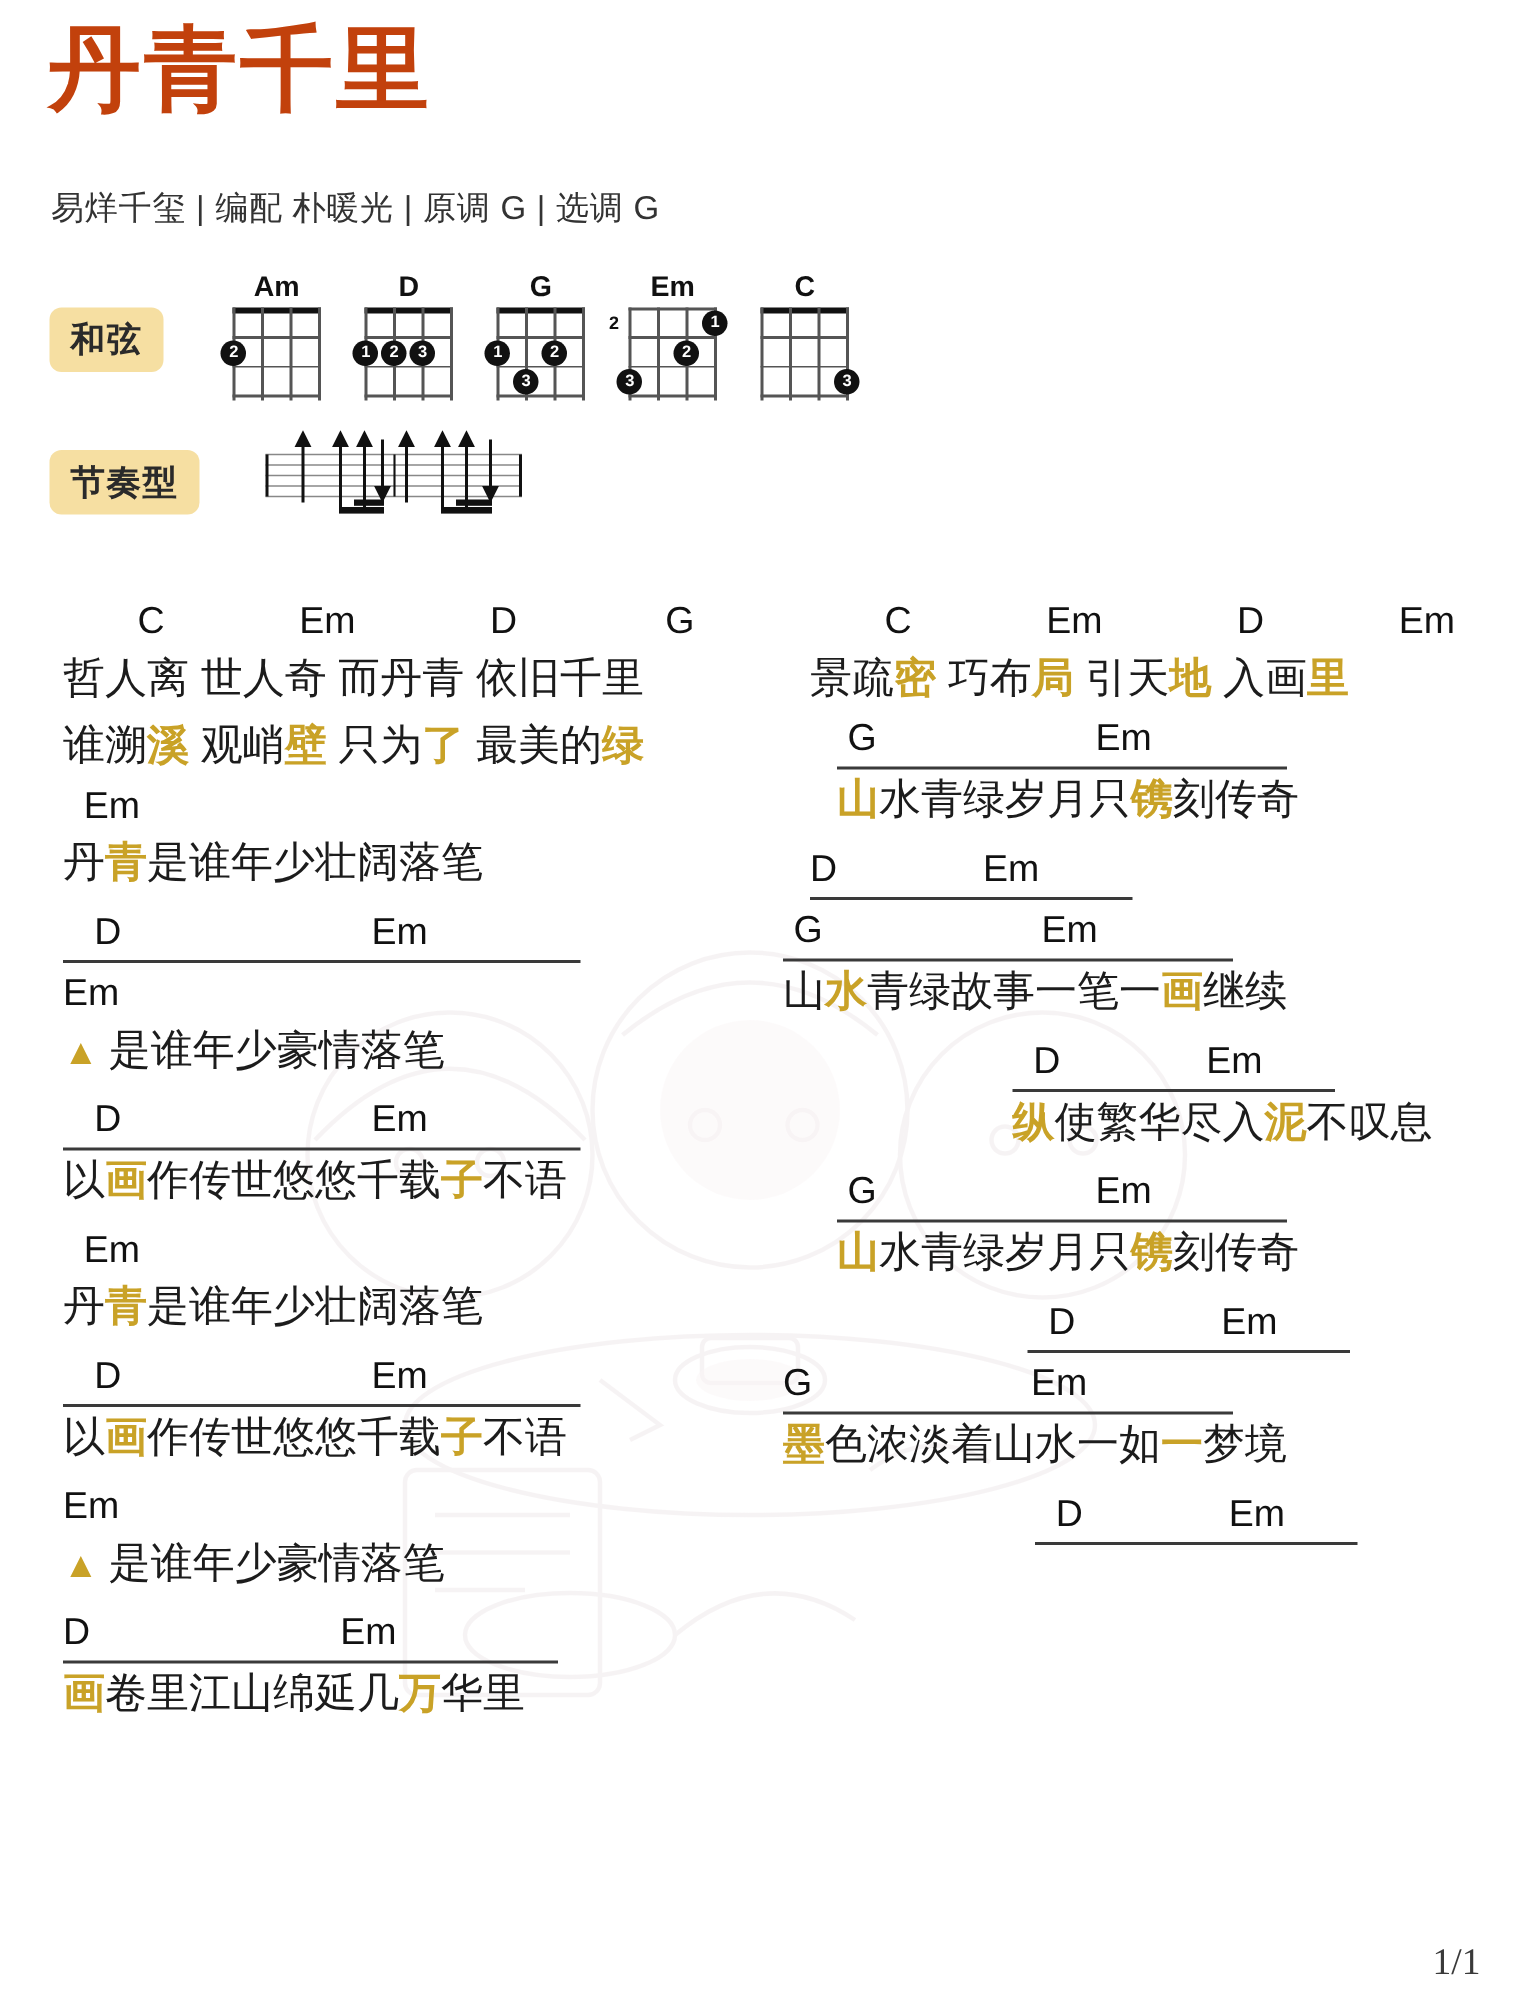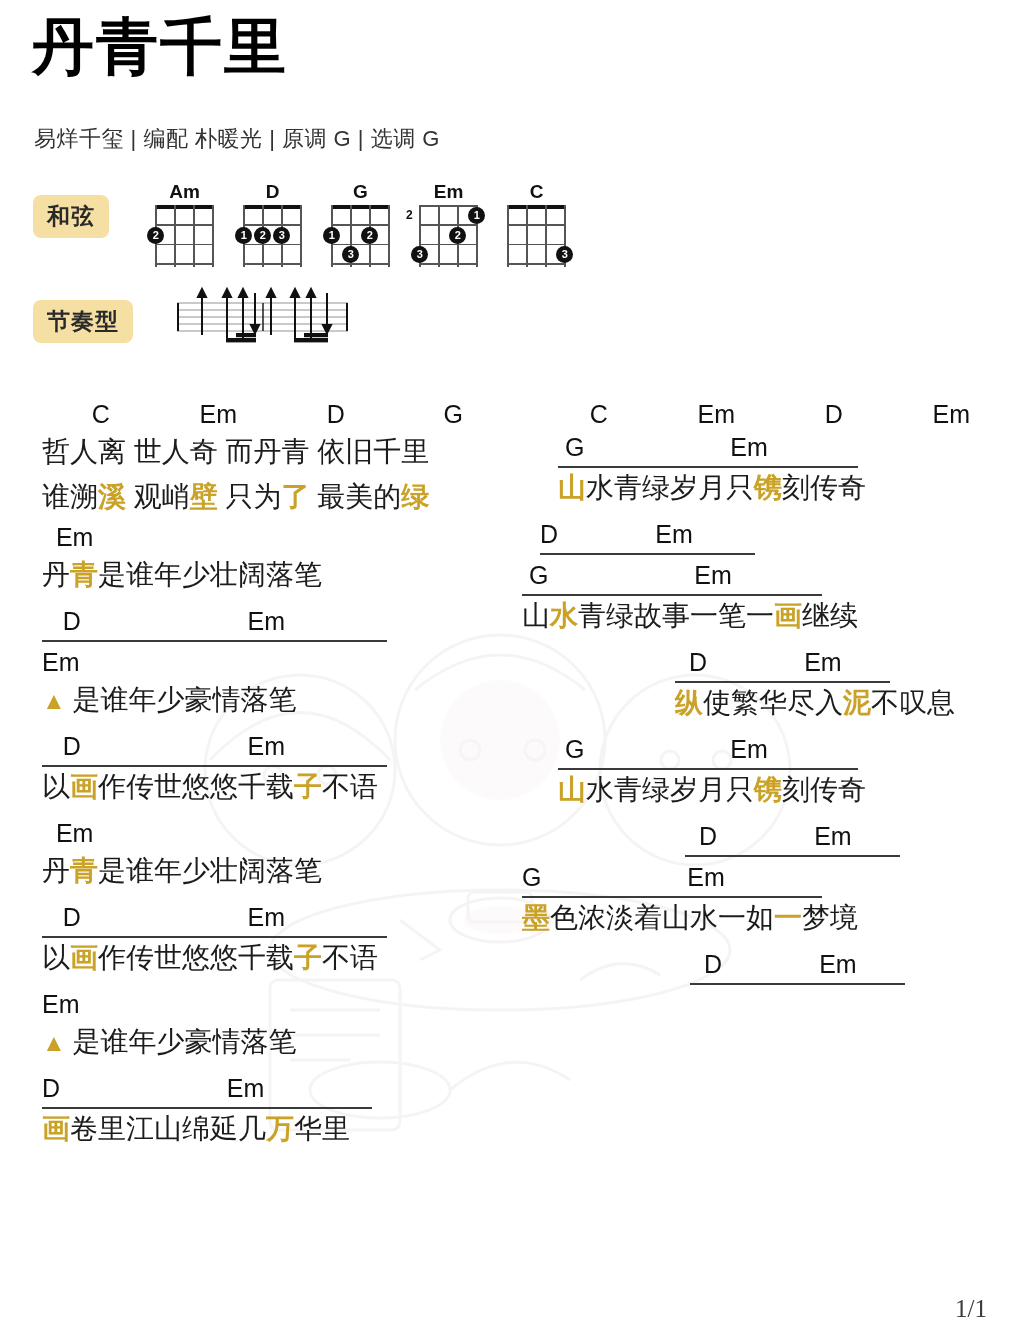--- a/index.html
+++ b/index.html
@@ -18,35 +18,35 @@
   .watermark {
     position:absolute; left:150px; top:620px;
     width:700px; height:560px;
     opacity:0.13; pointer-events:none; z-index:0;
   }
 
   
   .title {
     position:absolute; left:32px; top:14px;
     font-size:62px; font-weight:700; letter-spacing:2px;
-    color:#000000; line-height:1.05;
+    color:#c2410c; line-height:1.05;
   }
   .subtitle {
     position:absolute; left:34px; top:124px;
     font-size:22px; color:#333; letter-spacing:0.5px;
   }
 
   
   .badge {
     position:absolute;
     background:#f6dfa2; border-radius:8px;
     padding:6px 14px; font-size:23px; font-weight:700;
     color:#2a2a2a; letter-spacing:1px;
   }
-  .badge-chord { left:33px; top:195px;font-family:Liberation Serif, serif; }
+  .badge-chord { left:33px; top:205px;font-family:Liberation Serif, serif; }
   .badge-rhythm { left:33px; top:300px; }
 
   
   .chord-row { position:absolute; left:155px; top:182px; display:flex; gap:29px; }
   .chord { position:relative; width:59px; }
   .chord-name {
     text-align:center; font-size:19px; font-weight:600;
     color:#111; line-height:1; margin-bottom:3px; height:20px;
   }
   .grid { position:relative; width:59px; height:62px; }
@@ -282,20 +282,21 @@
           <div class="lyricrow"><span class="tri">▲ </span><span>是谁年少豪情落笔</span></div>
         </div>
         <div class="verse-block">
           <div class="chordrow">D                        Em</div>
           <div class="barline" style="width: 330px;"></div>
           <div class="lyricrow"><span class="hl">画</span><span>卷里江山绵延几</span><span class="hl">万</span><span>华里</span></div>
         </div>
       </div>
     <div class="col col-right" id="col-right">
         <div class="chordrow" style="display: flex;"><span class="v1cell" style="width: 118px; text-align: center;">C</span><span class="v1cell" style="width: 118px; text-align: center;">Em</span><span class="v1cell" style="width: 118px; text-align: center;">D</span><span class="v1cell" style="width: 118px; text-align: center;">Em</span></div>
+        <div class="lyricrow"><span>景疏</span><span class="hl">密</span><span> 巧布</span><span class="hl">局</span><span> 引天</span><span class="hl">地</span><span> 入画</span><span class="hl">里</span></div>
         <div class="verse-block" style="margin-left: 18px;">
           <div class="chordrow"> G                     Em</div>
           <div class="barline" style="width: 300px;"></div>
           <div class="lyricrow"><span class="hl">山</span><span>水青绿岁月只</span><span class="hl">镌</span><span>刻传奇</span></div>
         </div>
         <div class="verse-block">
           <div class="chordrow">D              Em</div>
           <div class="barline" style="width: 215px;"></div>
         </div>
         <div class="verse-block" style="margin-left: -18px;">

